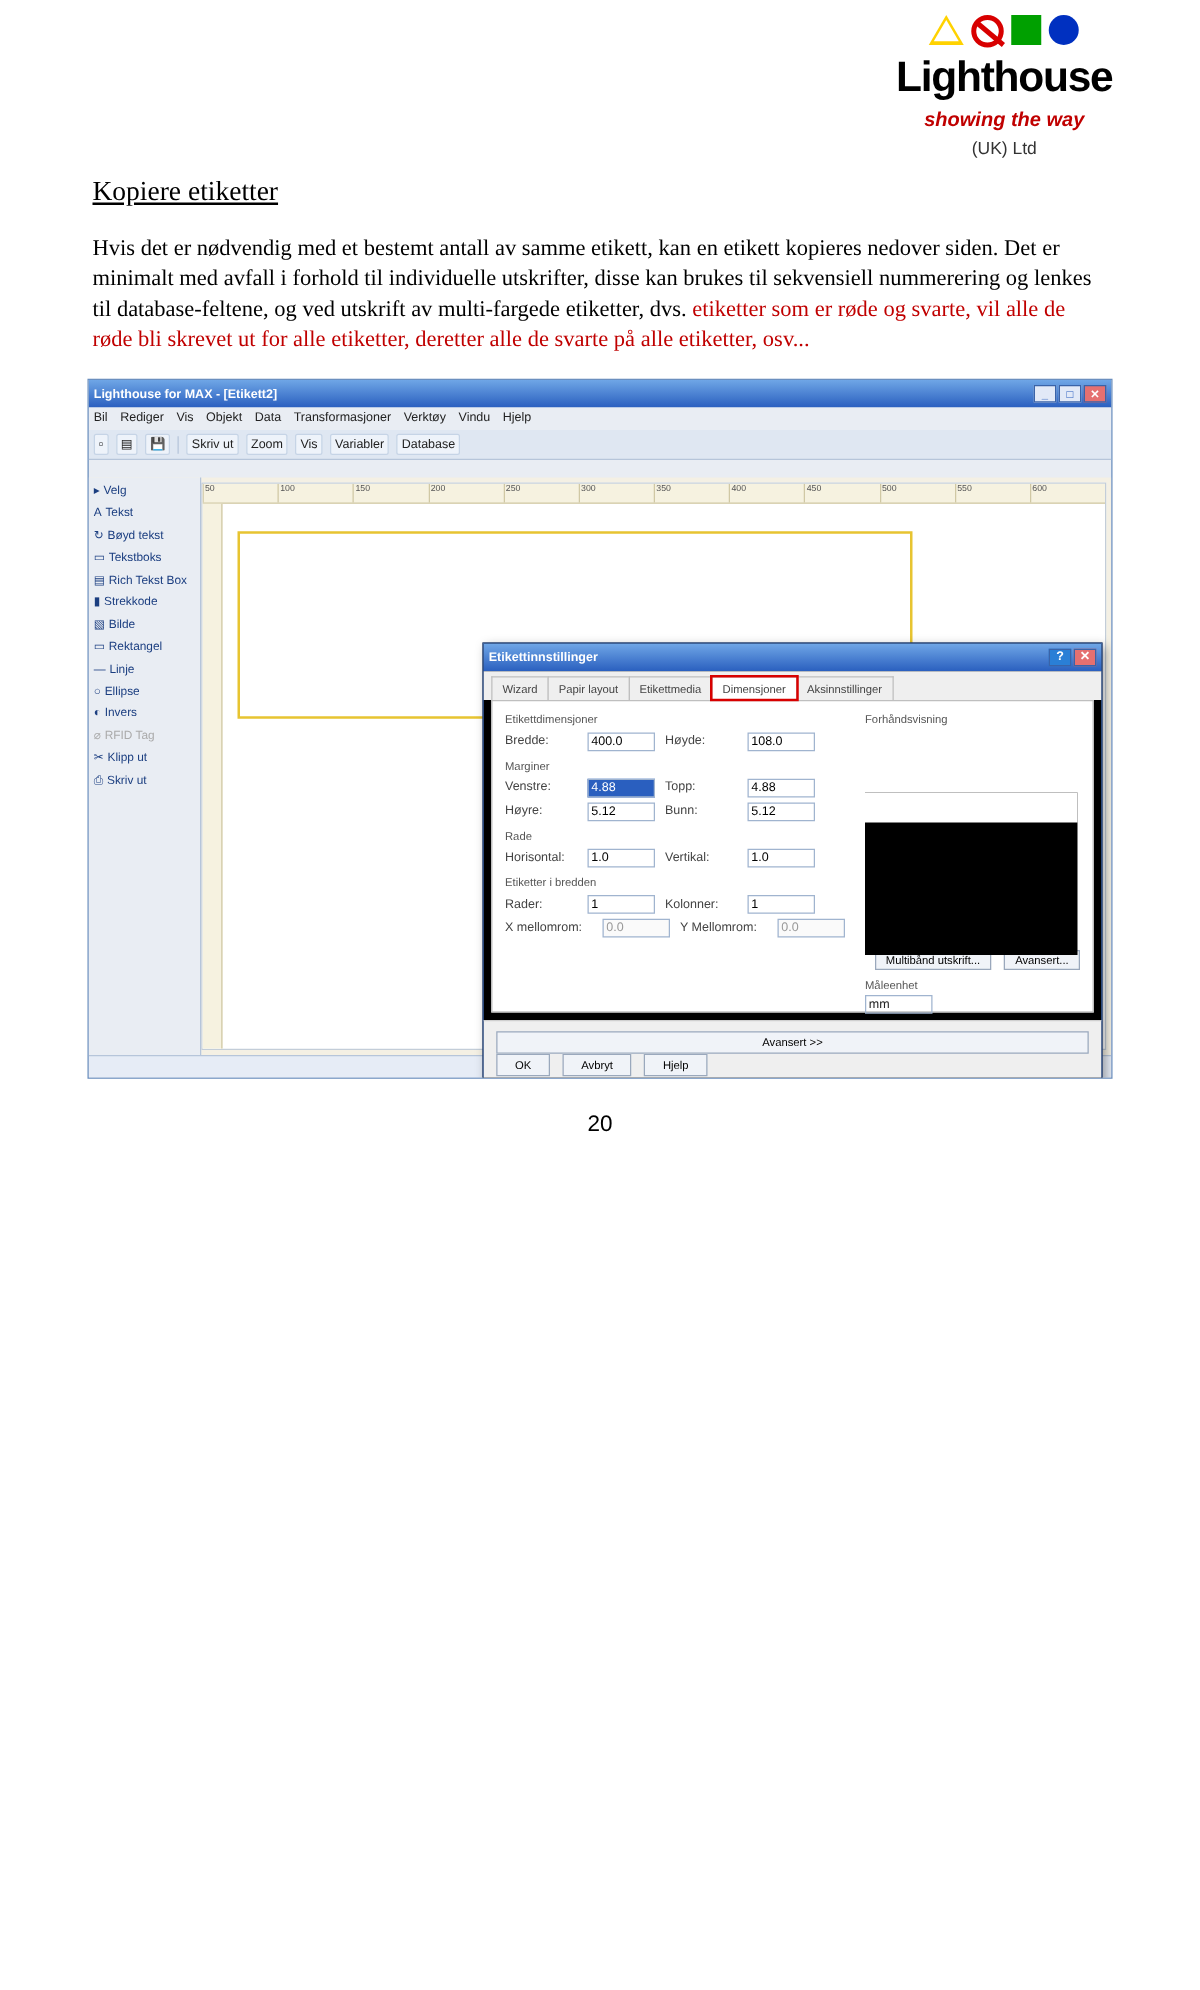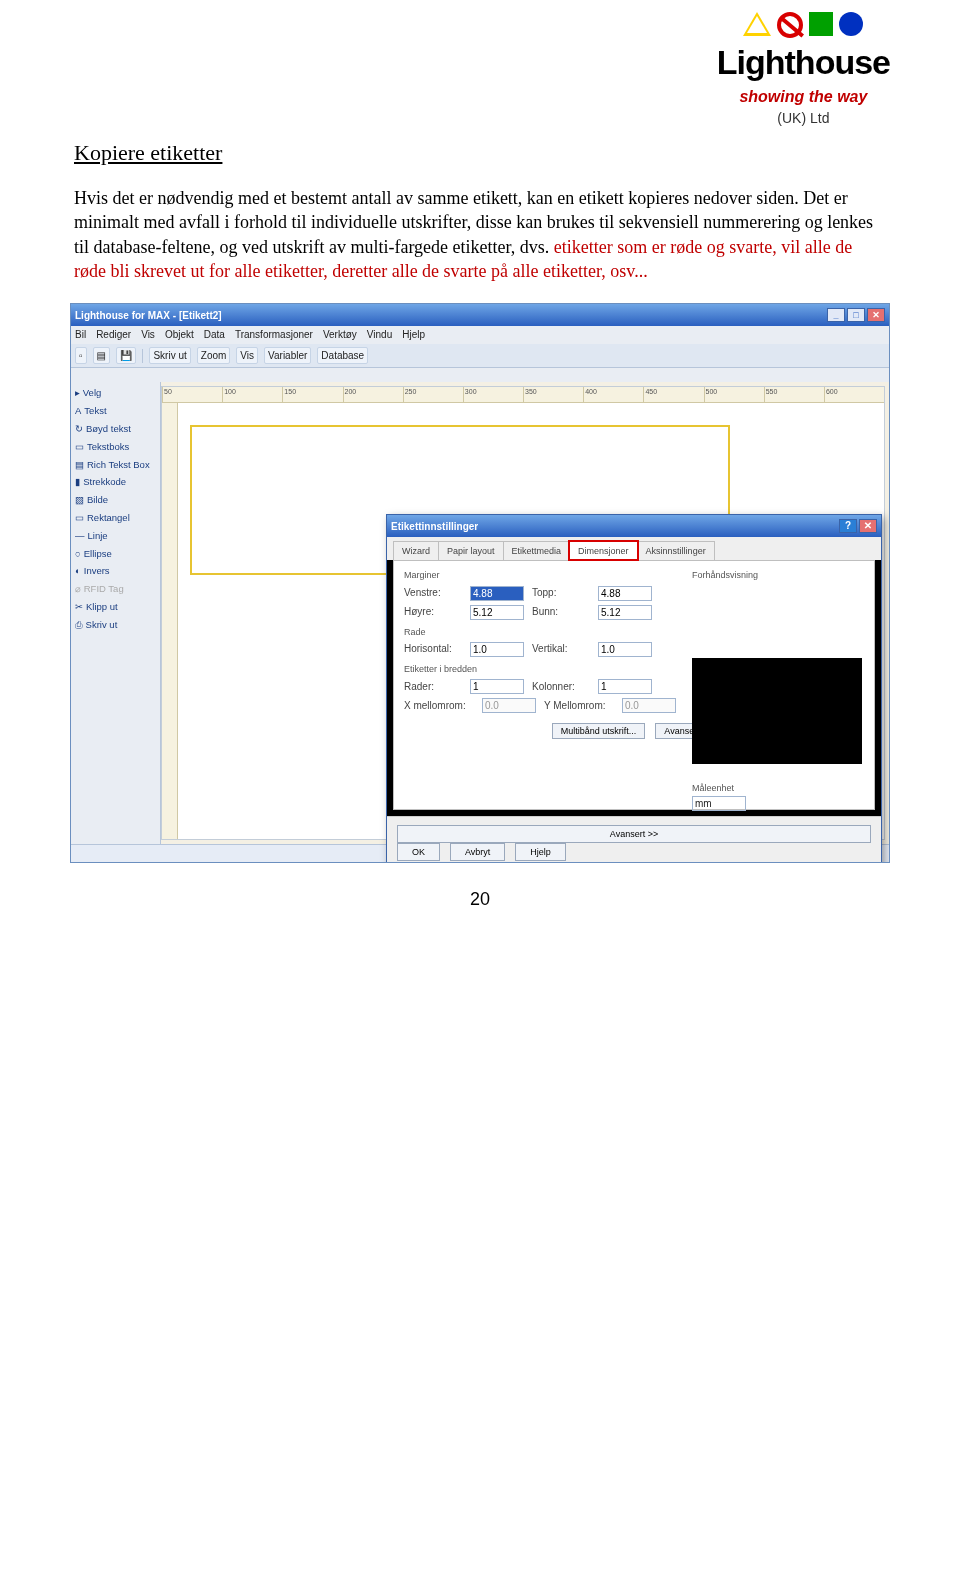--- a/index.html
+++ b/index.html
@@ -88,21 +88,21 @@
   .tab{padding:3px 8px;background:#efefef;border:1px solid #bfbfbf;border-bottom:none;margin-right:-1px;font-size:9px;color:#444;}
   .tab.active{background:#fff;font-weight:normal;position:relative;z-index:2;}
   .tab.active.highlight{outline:2px solid #d80000;outline-offset:-1px;}
   .tabbody{background:#fff;margin:0 6px 6px 6px;border:1px solid #bfbfbf;padding:8px 10px;}
   .group{margin-bottom:6px;}
   .grouptitle{color:#555;font-size:9px;margin-bottom:4px;}
   .row{display:flex;align-items:center;gap:8px;margin-bottom:4px;}
   .row label{width:58px;color:#444;}
   .row input{width:54px;height:15px;border:1px solid #a0b4cf;font-size:10px;padding:0 2px;}
   .row input.sel{background:#2a5fbf;color:#fff;}
-  .dlgbuttons{display:flex;gap:10px;justify-content:center;padding:4px 0 2px 0;}
+  .dlgbuttons{display:flex;gap:10px;justify-content:flex-end;padding:4px 0 2px 0;}
   .dlgbuttons button{font-size:9px;padding:2px 8px;border:1px solid #9aa8bc;background:#f0f3f8;}
   .botbuttons{display:flex;justify-content:space-between;padding:8px 10px;border-top:1px solid #cfcfcf;background:#efefef;flex-direction:column;}
   .botbuttons button{font-size:9px;padding:3px 14px;border:1px solid #9aa8bc;background:#f0f3f8;}
   .preview{position:absolute;right:12px;top:8px;width:170px;}
   .preview .pvlabel{font-size:9px;color:#555;margin-bottom:4px;}
   .preview .pvbox{width:170px;height:130px;background:#000;}
   .preview .pvbox .strip{background:#fff;height:24px;margin-top:52px;}
   .preview .me{margin-top:18px;font-size:9px;color:#555;}
   .preview .meval{width:54px;height:15px;border:1px solid #a0b4cf;font-size:10px;padding:0 2px;display:inline-block;margin-top:2px;}
   .tabbody{position:relative;min-height:250px;}
@@ -220,20 +220,29 @@
     </div>
     <div class="tabs">
       <div class="tab">Wizard</div>
       <div class="tab">Papir layout</div>
       <div class="tab">Etikettmedia</div>
       <div class="tab active highlight">Dimensjoner</div>
       <div class="tab">Aksinnstillinger</div>
     </div>
     <div class="tabbody">
 
+      <div class="group">
+        <div class="grouptitle">Etikettdimensjoner</div>
+        <div class="row">
+          <label>Bredde:</label>
+          <input value="400.0" style="">
+          <label>Høyde:</label>
+          <input value="108.0" style="">
+        </div>
+      </div>
 
       <div class="group">
         <div class="grouptitle">Marginer</div>
         <div class="row">
           <label>Venstre:</label>
           <input class="sel" value="4.88" style="">
           <label>Topp:</label>
           <input value="4.88" style="">
         </div>
         <div class="row">

